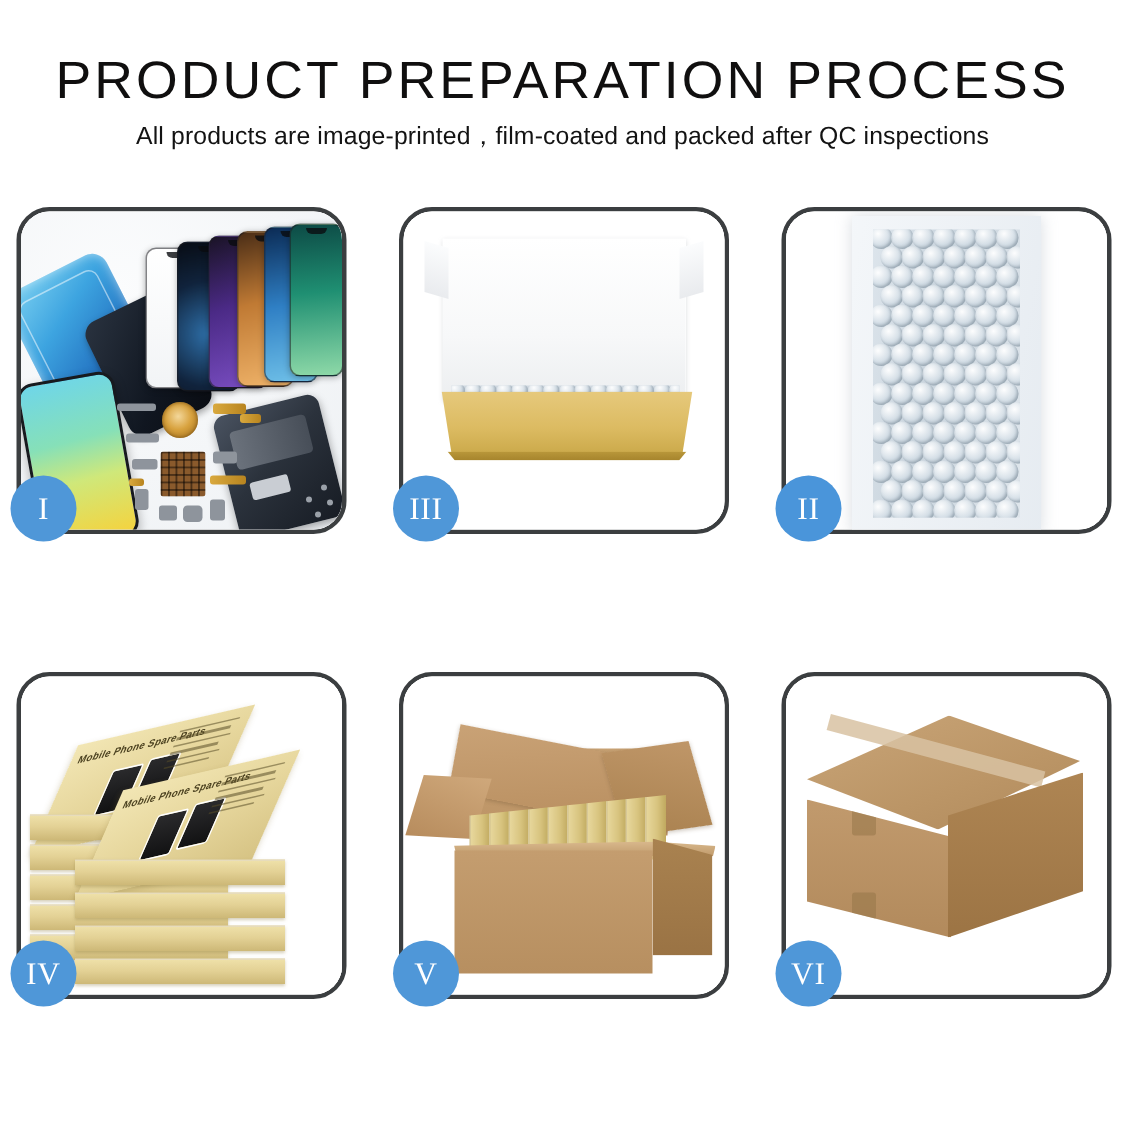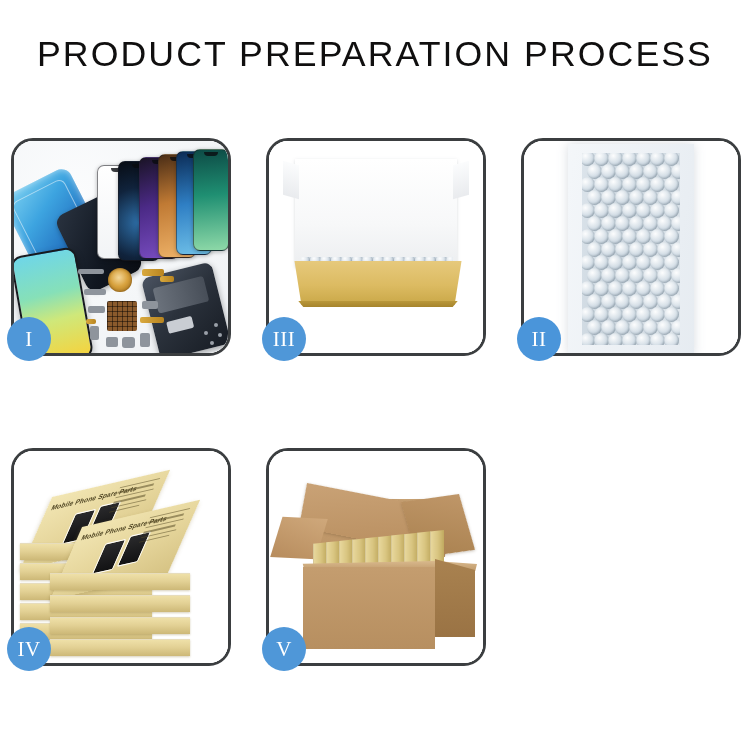--- a/index.html
+++ b/index.html
@@ -423,20 +423,21 @@
     border-radius: 2px;
   }
 </style>
 </head>
 <body>
 
 <div class="page">
 
   <div class="header">
     <div class="title">PRODUCT PREPARATION PROCESS</div>
+    <div class="subtitle">All products are image-printed，film-coated and packed after QC inspections</div>
   </div>
 
   <div class="grid">
 
     <div class="panel">
       <div class="panel-inner">
         <div class="p1-bg"></div>
 
         <div class="blue-assembly">
           <div class="blue-strip"></div>
@@ -739,15 +740,28 @@
             <div class="gbox" style="left: 104px;"></div>
             <div class="gbox" style="left: 117px;"></div>
           </div>
         <div class="carton-lip"></div>
         <div class="carton-front"></div>
         <div class="carton-side"></div>
       </div>
       <div class="badge">V</div>
     </div>
 
+    <div class="panel">
+      <div class="panel-inner">
+        <div class="p6-bg"></div>
+        <div class="sc-top"></div>
+        <div class="sc-tape"></div>
+        <div class="sc-front">
+          <div class="sc-tab" style="left:30px; top:6px;"></div>
+          <div class="sc-tab" style="left:30px; top:62px;"></div>
+        </div>
+        <div class="sc-side"></div>
+      </div>
+      <div class="badge">VI</div>
+    </div>
 
   </div>
 </div>
 
 </body></html>

